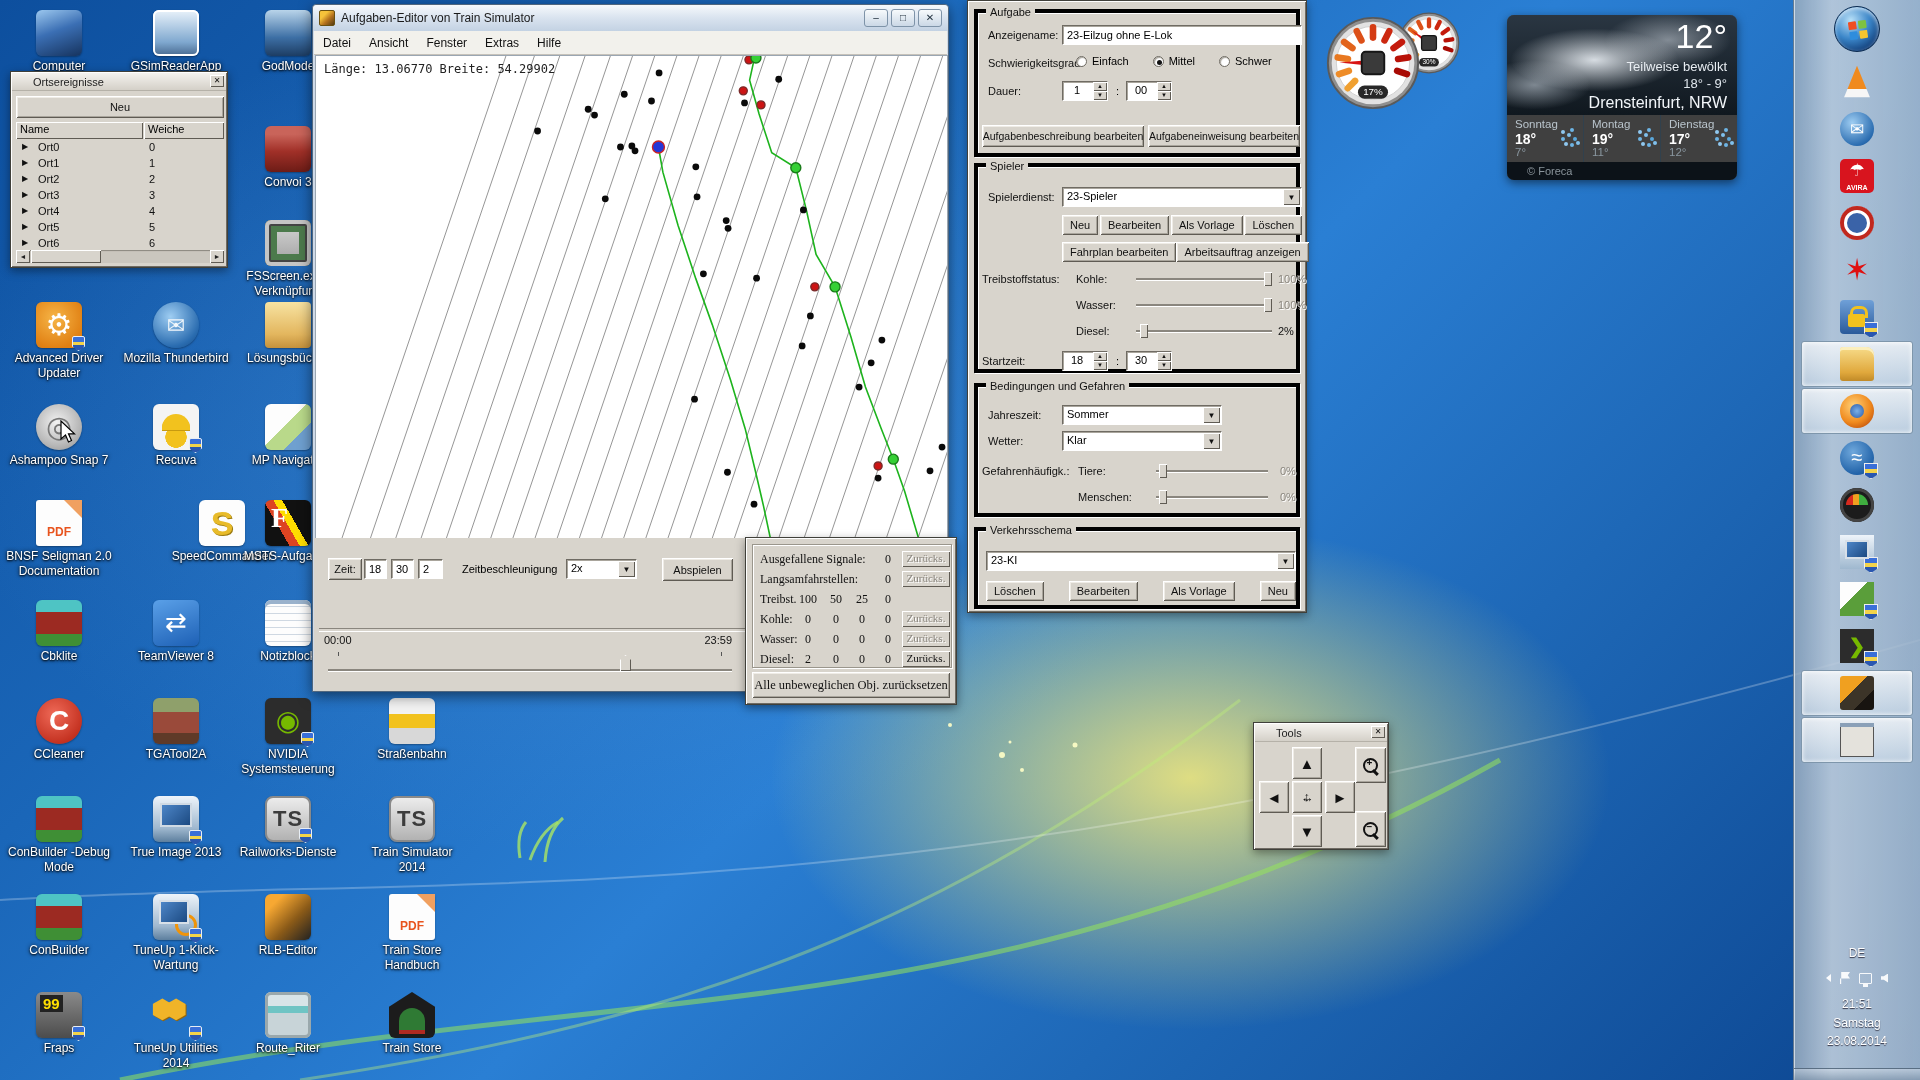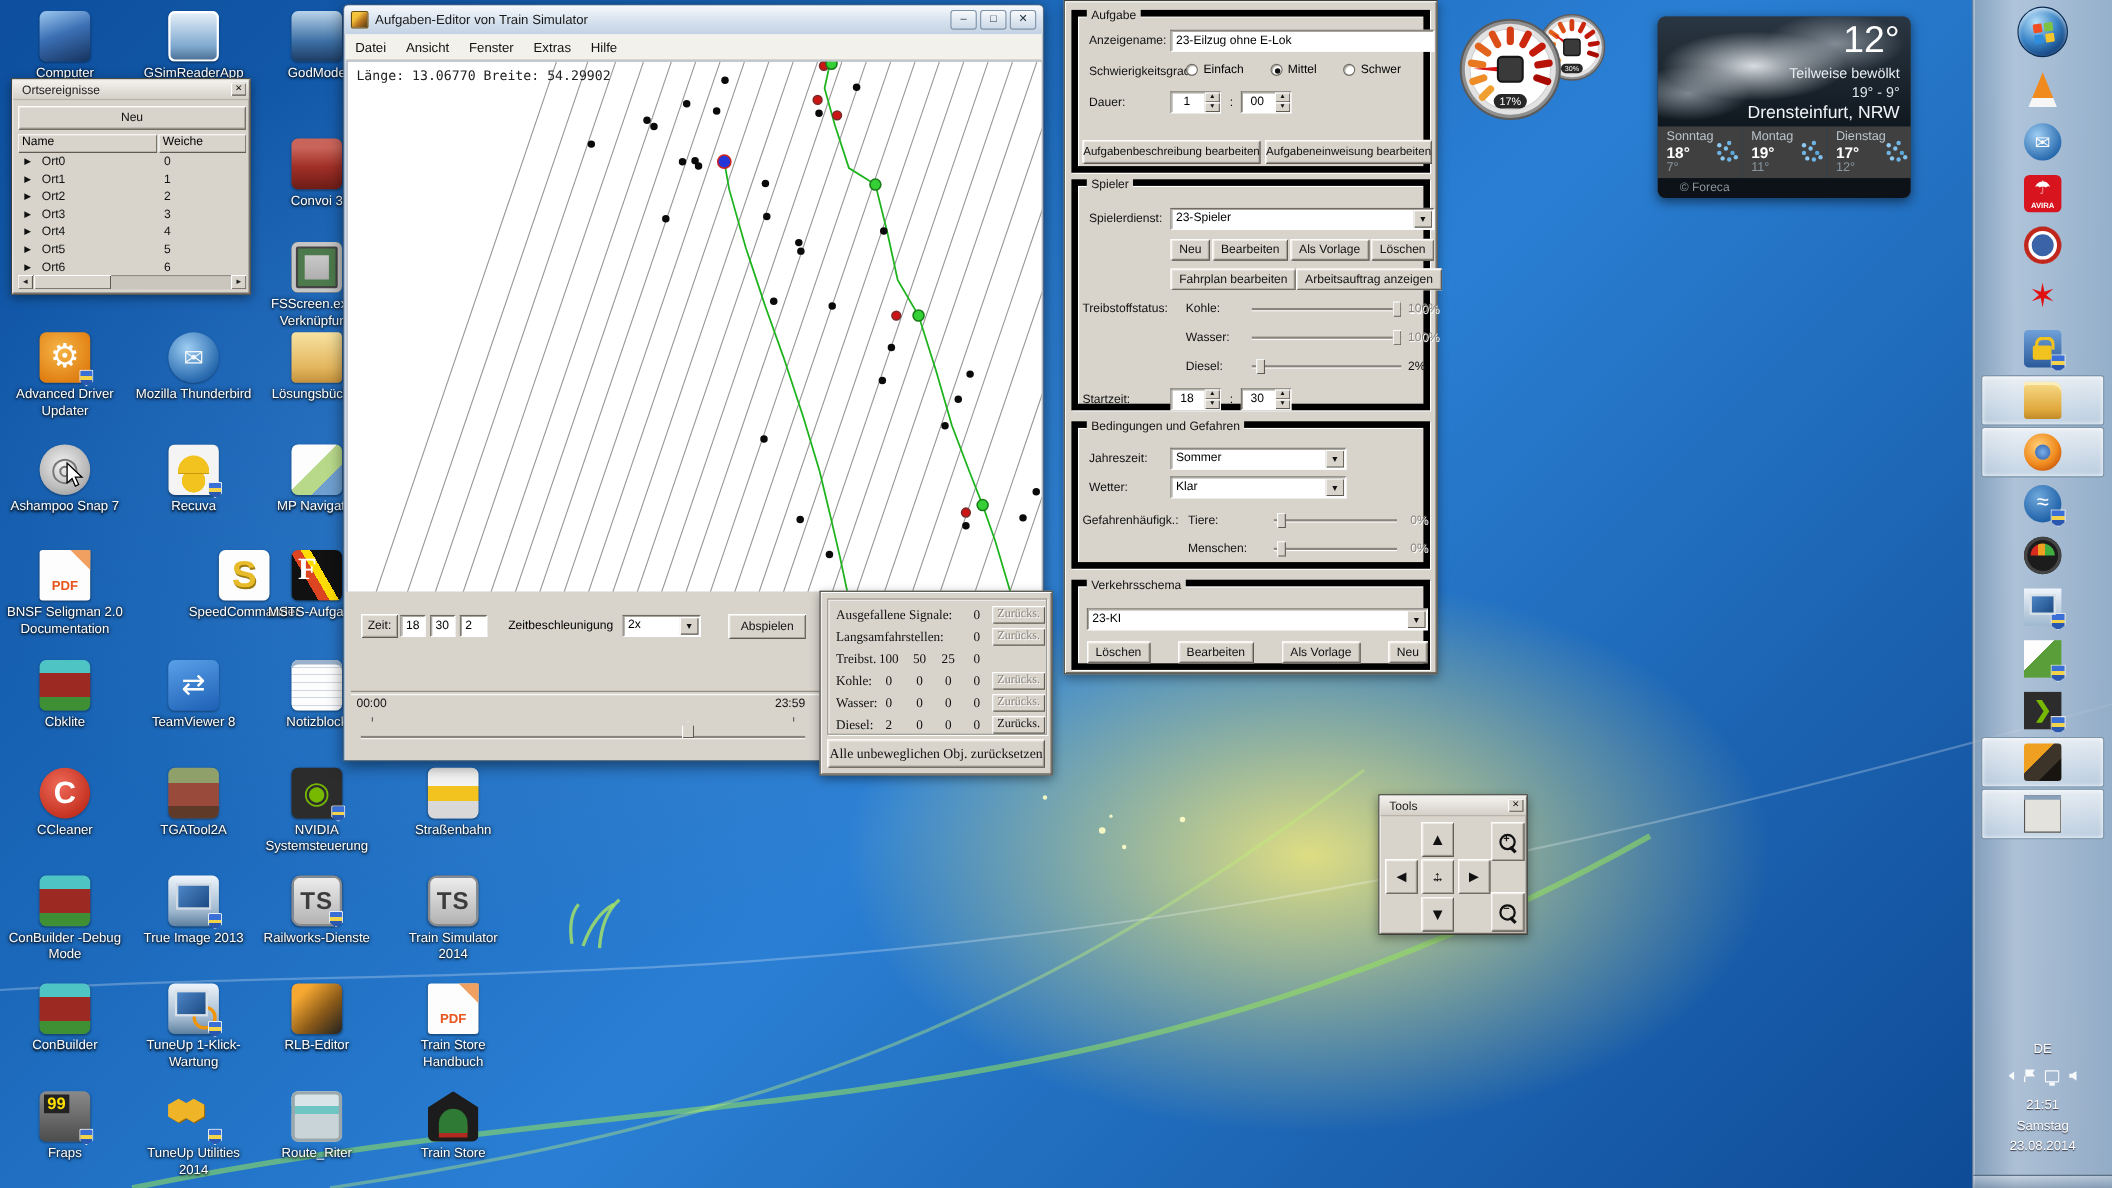--- a/index.html
+++ b/index.html
@@ -67,21 +67,21 @@
   .ic-fraps::after{content:"99";position:absolute;left:4px;top:3px;padding:0 3px;background:#222;color:#ffe000;font-weight:bold;font-size:15px;}
   .ic-tuneup2{background:transparent;box-shadow:none;}
   .ic-tuneup2::after{content:"⬢⬢";position:absolute;left:-2px;top:2px;font-size:26px;letter-spacing:-9px;color:#f0b428;text-shadow:1px 1px 0 #96660a;}
   .ic-tram2{background:linear-gradient(180deg,#d8e4e8 0 30%,#6fc4c4 30% 45%,#c8d4d8 45%);box-shadow:inset 0 0 0 3px #9aa8ac;}
   .ic-trainstore{background:#1c1c1c;clip-path:polygon(50% 0,100% 32%,100% 100%,0 100%,0 32%);box-shadow:none;}
   .ic-trainstore::after{content:"";position:absolute;left:10px;top:16px;width:26px;height:22px;border-radius:13px 13px 0 0;background:#2f7a34;box-shadow:0 4px 0 #b02a22;}
   
   .clsc{background:#d8d4cc;box-shadow:inset 1px 1px 0 #fff,inset -1px -1px 0 #6f6b63,0 3px 9px rgba(0,0,0,.4);border:1px solid #40403a;}
   .btn{position:absolute;background:#d8d4cc;box-shadow:inset 1px 1px 0 #fff,inset -1px -1px 0 #5f5b53,inset 2px 2px 0 #efece6,inset -2px -2px 0 #a9a59c;
     font-size:11px;color:#111;text-align:left;cursor:default;display:flex;align-items:center;justify-content:center;}
-  .groupbox{position:absolute;left:6px;width:326px;border:6px solid #000000;box-shadow:inset 1px 1px 0 #fff,1px 1px 0 #fff;}
+  .groupbox{position:absolute;left:6px;width:326px;border:4px solid #000000;box-shadow:inset 1px 1px 0 #fff,1px 1px 0 #fff;}
   .gb-legend{position:absolute;top:-7px;left:8px;background:#d8d4cc;padding:0 4px;font-size:11px;color:#111;}
   .lbl{position:absolute;left:10px;top:4px;font-size:11px;color:#111;white-space:nowrap;}
   .textbox{position:absolute;height:20px;background:#fff;border:1px solid;border-color:#6f6b63 #fff #fff #6f6b63;box-shadow:inset 1px 1px 0 #a9a59c;
     font-size:11px;line-height:18px;padding:0 4px;white-space:nowrap;overflow:hidden;}
   .dropdown{position:absolute;height:20px;background:#fff;border:1px solid;border-color:#6f6b63 #fff #fff #6f6b63;box-shadow:inset 1px 1px 0 #a9a59c;}
   .dd-val{position:absolute;left:4px;top:2px;font-size:11px;white-space:nowrap;}
   .dd-btn{position:absolute;right:1px;top:1px;bottom:1px;width:17px;background:#d8d4cc;
     box-shadow:inset 1px 1px 0 #fff,inset -1px -1px 0 #5f5b53;font-size:8px;color:#111;
     display:flex;align-items:center;justify-content:center;}
   .spin{position:absolute;height:20px;background:#fff;border:1px solid;border-color:#6f6b63 #fff #fff #6f6b63;box-shadow:inset 1px 1px 0 #a9a59c;}
@@ -96,21 +96,21 @@
   .xslider{position:absolute;height:16px;}
   .xs-track{position:absolute;left:0;right:0;top:7px;height:2px;background:#8a867e;box-shadow:0 1px 0 #fff;}
   .xs-thumb{position:absolute;top:1px;width:8px;height:14px;background:#d8d4cc;
     box-shadow:inset 1px 1px 0 #fff,inset -1px -1px 0 #5f5b53;}
   .pct{position:absolute;top:3px;font-size:11px;color:#8a867e;text-shadow:1px 1px 0 #fff;}
   .pct.strong{color:#111;text-shadow:none;}
   
   #orts{position:absolute;left:10px;top:71px;width:218px;height:197px;z-index:5;}
   .mini-title{position:absolute;left:1px;right:1px;top:1px;height:18px;
     background:linear-gradient(180deg,#f4f2ee,#d4d0c8);display:flex;align-items:center;
-    font-size:11px;color:#222;padding-left:8px;border-bottom:1px solid #b5b1a8;}
+    font-size:11px;color:#222;padding-left:21px;border-bottom:1px solid #b5b1a8;}
   .mini-close{position:absolute;right:3px;top:3px;width:14px;height:12px;background:#d8d4cc;
     box-shadow:inset 1px 1px 0 #fff,inset -1px -1px 0 #5f5b53;font-size:8px;line-height:12px;text-align:center;color:#111;}
   .ort-head{position:absolute;top:50px;height:17px;background:#d8d4cc;
     box-shadow:inset 1px 1px 0 #fff,inset -1px -1px 0 #5f5b53;font-size:11px;padding:1px 0 0 4px;}
   .ort-row{position:absolute;left:5px;width:208px;height:16px;font-size:11px;color:#111;}
   .ort-tri{position:absolute;left:6px;top:2px;font-size:8px;}
   .ort-name{position:absolute;left:22px;top:1px;}
   .ort-val{position:absolute;left:133px;top:1px;}
   .hscroll{position:absolute;left:5px;bottom:4px;width:208px;height:13px;background:#cac6be;box-shadow:inset 1px 1px 1px #8a867e;}
   .hs-btn{position:absolute;top:0;width:14px;height:13px;background:#d8d4cc;box-shadow:inset 1px 1px 0 #fff,inset -1px -1px 0 #5f5b53;
@@ -859,21 +859,21 @@
         <polygon points="-3.5,2 3.5,2 0,-36" fill="#d81414" transform="rotate(-89.1)"></polygon>
         <rect x="-12" y="-12" width="24" height="24" rx="4" fill="#3a3a3a" stroke="#161616" stroke-width="2"></rect>
         <rect x="-16" y="24" width="32" height="14" rx="7" fill="#101010" opacity="0.9"></rect>
         <text x="0" y="34.5" text-anchor="middle" font-size="10.5" fill="#fff" font-family="Liberation Sans, sans-serif">17%</text>
       </svg></div>
 
 <div id="weather" data-interactable="true">
   <div id="w-top" data-interactable="false">
     <div id="w-temp" data-interactable="false">12°</div>
     <div id="w-cond" data-interactable="false">Teilweise bewölkt</div>
-    <div id="w-range" data-interactable="false">19°  -  9°</div>
+    <div id="w-range" data-interactable="false">18°  -  9°</div>
     <div id="w-loc" data-interactable="false">Drensteinfurt, NRW</div>
   </div>
   <div id="w-days">
     <div class="w-day" data-interactable="false">
       <span class="wd-name">Sonntag</span>
           <span class="wd-hi">18°</span>
       <span class="wd-lo">7°</span>
           <span class="rain" data-interactable="false"></span>
     </div>
     <div class="w-day" data-interactable="false">

